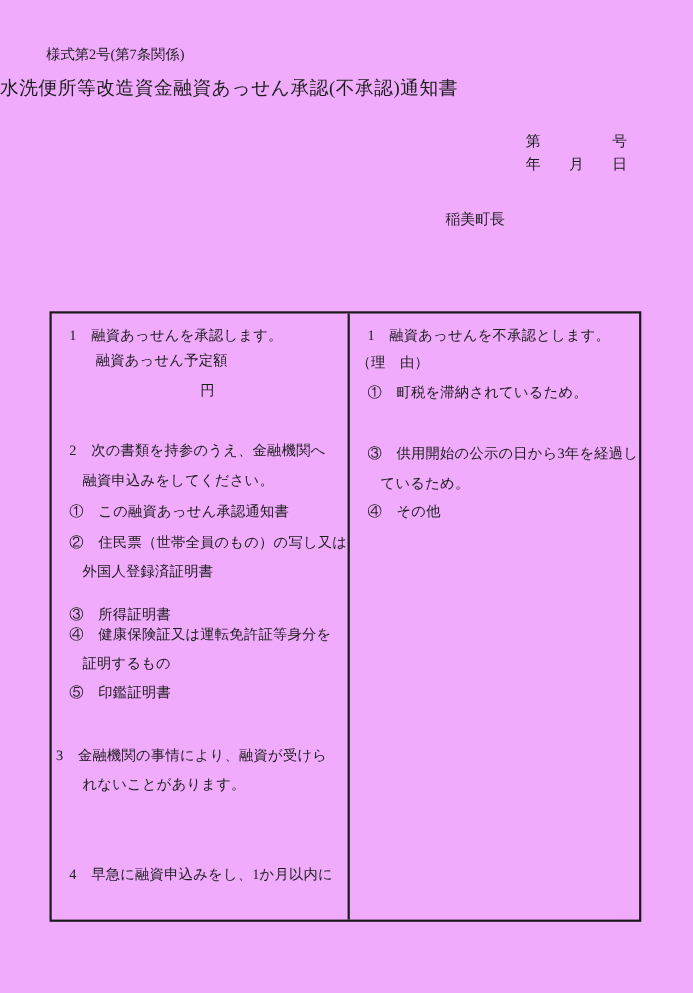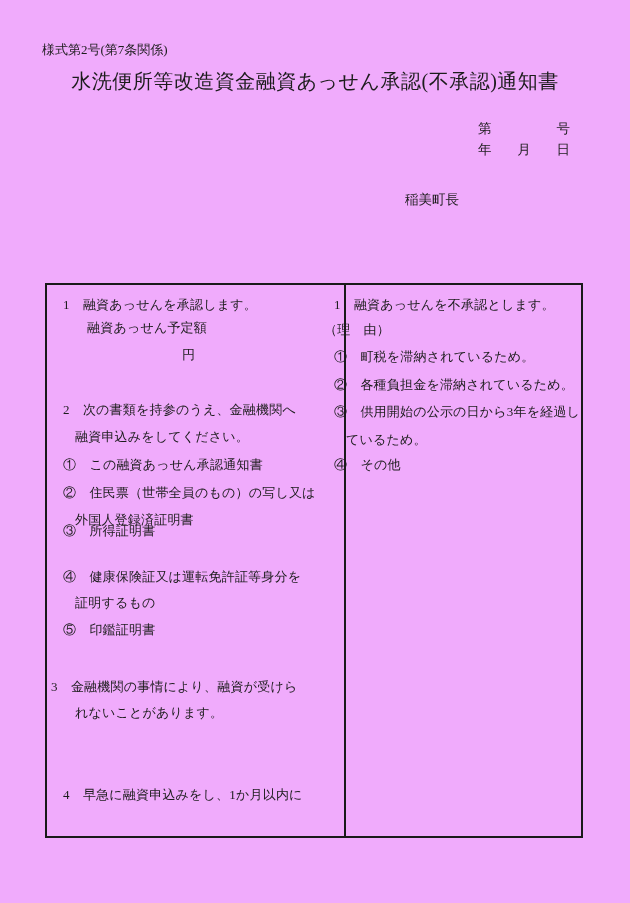--- a/index.html
+++ b/index.html
@@ -23,22 +23,22 @@
     top: 41px;
     font-size: 13px;
     line-height: 18px;
     white-space: nowrap;
   }
   .doc-title {
     position: absolute;
     left: 0;
     top: 68px;
     width: 100%;
-    text-align: center;
-    font-size: 20px;
+    text-align: left;
+    font-size: 17px;
     font-weight: normal;
     letter-spacing: 0.5px;
     margin: 0;
     white-space: nowrap;
   }
   .docno-block {
     position: absolute;
     left: 478px;
     top: 118px;
     width: 92px;
@@ -76,21 +76,20 @@
     top: 283px;
     width: 538px;
     height: 555px;
     border: 2px solid #1a1a1a;
     box-sizing: border-box;
   }
   .tcell {
     position: absolute;
     top: 0;
     bottom: 0;
-    padding-left: 28px;
   }
   .cell-left {
     left: 0;
     width: 269px;
     border-right: 2px solid #1a1a1a;
   }
   .cell-right {
     left: 271px;
     right: 0;
   }
@@ -130,34 +129,33 @@
 
     <div class="tcell cell-left">
       <div class="tl" style="top:10px;  left:16px">1　融資あっせんを承認します。</div>
       <div class="tl" style="top:33px;  left:40px">融資あっせん予定額</div>
       <div class="tl" style="top:60px;  left:135px">円</div>
       <div class="tl" style="top:115px; left:16px">2　次の書類を持参のうえ、金融機関へ</div>
       <div class="tl" style="top:142px; left:28px">融資申込みをしてください。</div>
       <div class="tl" style="top:170px; left:16px">①　この融資あっせん承認通知書</div>
       <div class="tl" style="top:198px; left:16px">②　住民票（世帯全員のもの）の写し又は</div>
       <div class="tl" style="top:225px; left:28px">外国人登録済証明書</div>
-      <div class="tl" style="top:236px; left:16px">③　所得証明書</div>
+      <div class="tl" style="top:264px; left:16px">③　所得証明書</div>
       <div class="tl" style="top:282px; left:16px">④　健康保険証又は運転免許証等身分を</div>
       <div class="tl" style="top:308px; left:28px">証明するもの</div>
       <div class="tl" style="top:335px; left:16px">⑤　印鑑証明書</div>
       <div class="tl" style="top:392px; left:4px">3　金融機関の事情により、融資が受けら</div>
       <div class="tl" style="top:418px; left:28px">れないことがあります。</div>
       <div class="tl" style="top:500px; left:16px">4　早急に融資申込みをし、1か月以内に</div>
     </div>
 
     <div class="tcell cell-right">
       <div class="tl" style="top:10px;  left:16px">1　融資あっせんを不承認とします。</div>
       <div class="tl" style="top:35px;  left:6px">（理　由）</div>
       <div class="tl" style="top:62px;  left:16px">①　町税を滞納されているため。</div>
-      <div class="tl" style="top:90px;  left:16px">②　各種負担金を滞納されているため。</div>
       <div class="tl" style="top:117px; left:16px">③　供用開始の公示の日から3年を経過し</div>
       <div class="tl" style="top:145px; left:28px">ているため。</div>
       <div class="tl" style="top:170px; left:16px">④　その他</div>
     </div>
 
   </div>
 
 </div>
 
 </body></html>

